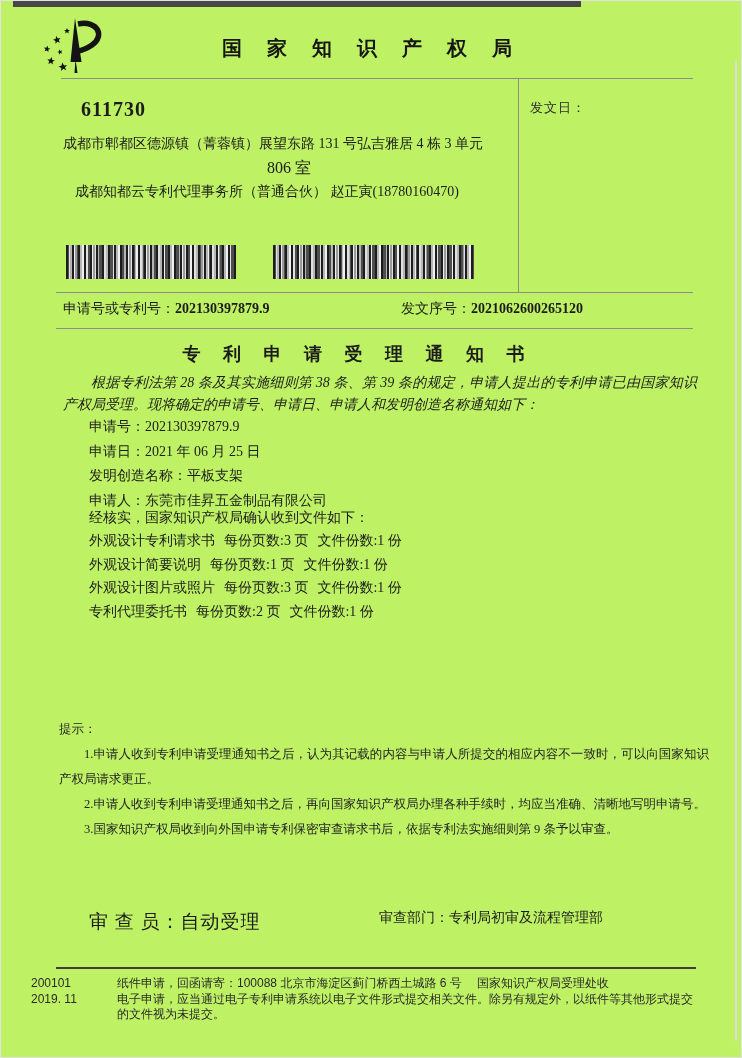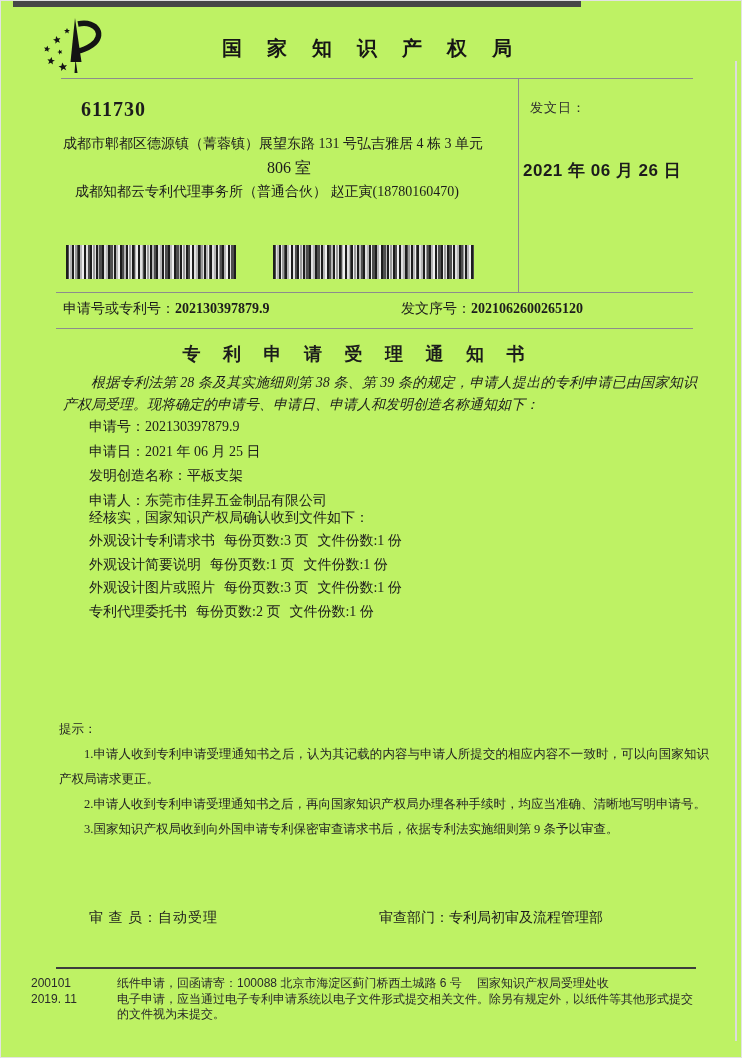--- a/index.html
+++ b/index.html
@@ -53,21 +53,21 @@
 
   .details { position:absolute; left:88px; top:414px; font-size:14px; line-height:24.5px; }
   .confirm { position:absolute; left:88px; top:505px; font-size:14px; line-height:23.4px; }
   .doc-gap { display:inline-block; width:9px; }
 
   .tips { position:absolute; left:58px; top:716px; width:650px; font-size:12.5px;
     line-height:25px; color:#242424; }
   .tips p { margin:0; text-indent:2em; text-align:justify; }
   .tips-heading { text-indent:0; }
 
-  .examiner   { position:absolute; left:88px;  top:908px; font-size:14px; letter-spacing:1px; }
+  .examiner   { position:absolute; left:88px;  top:908px; font-size:19px; letter-spacing:1px; }
   .department { position:absolute; left:378px; top:908px; font-size:14px; }
 
   .footer-rule { position:absolute; left:55px; top:966px; width:640px; height:2px; background:#3d3d3d; }
   .footer { position:absolute; left:30px; top:975px; width:686px;
     font-family:"Liberation Sans","DejaVu Sans",sans-serif;
     font-size:12px; line-height:15.5px; color:#2a2a2a; }
   .f-row { display:flex; }
   .f-code { width:86px; flex:0 0 86px; }
   .f-text { width:582px; }
 </style>
@@ -99,21 +99,20 @@
   <div class="rule-vert"></div>
   <div class="rule-mid"></div>
   <div class="rule-nums"></div>
 
   <div class="postal">611730</div>
   <div class="addr1">成都市郫都区德源镇（菁蓉镇）展望东路 131 号弘吉雅居 4 栋 3 单元</div>
   <div class="addr2">806 室</div>
   <div class="agency">成都知都云专利代理事务所（普通合伙）  赵正寅(18780160470)</div>
 
   <div class="dispatch-label">发文日：</div>
-  <div class="dispatch-date">2021 年 06 月 26 日</div>
 
   <div class="barcode bc1"></div>
   <div class="barcode bc2"></div>
 
   <div class="num-app">
     <span>申请号或专利号：</span><span class="num-val">202130397879.9</span>
   </div>
   <div class="num-serial">
     <span>发文序号：</span><span class="num-val">2021062600265120</span>
   </div>

